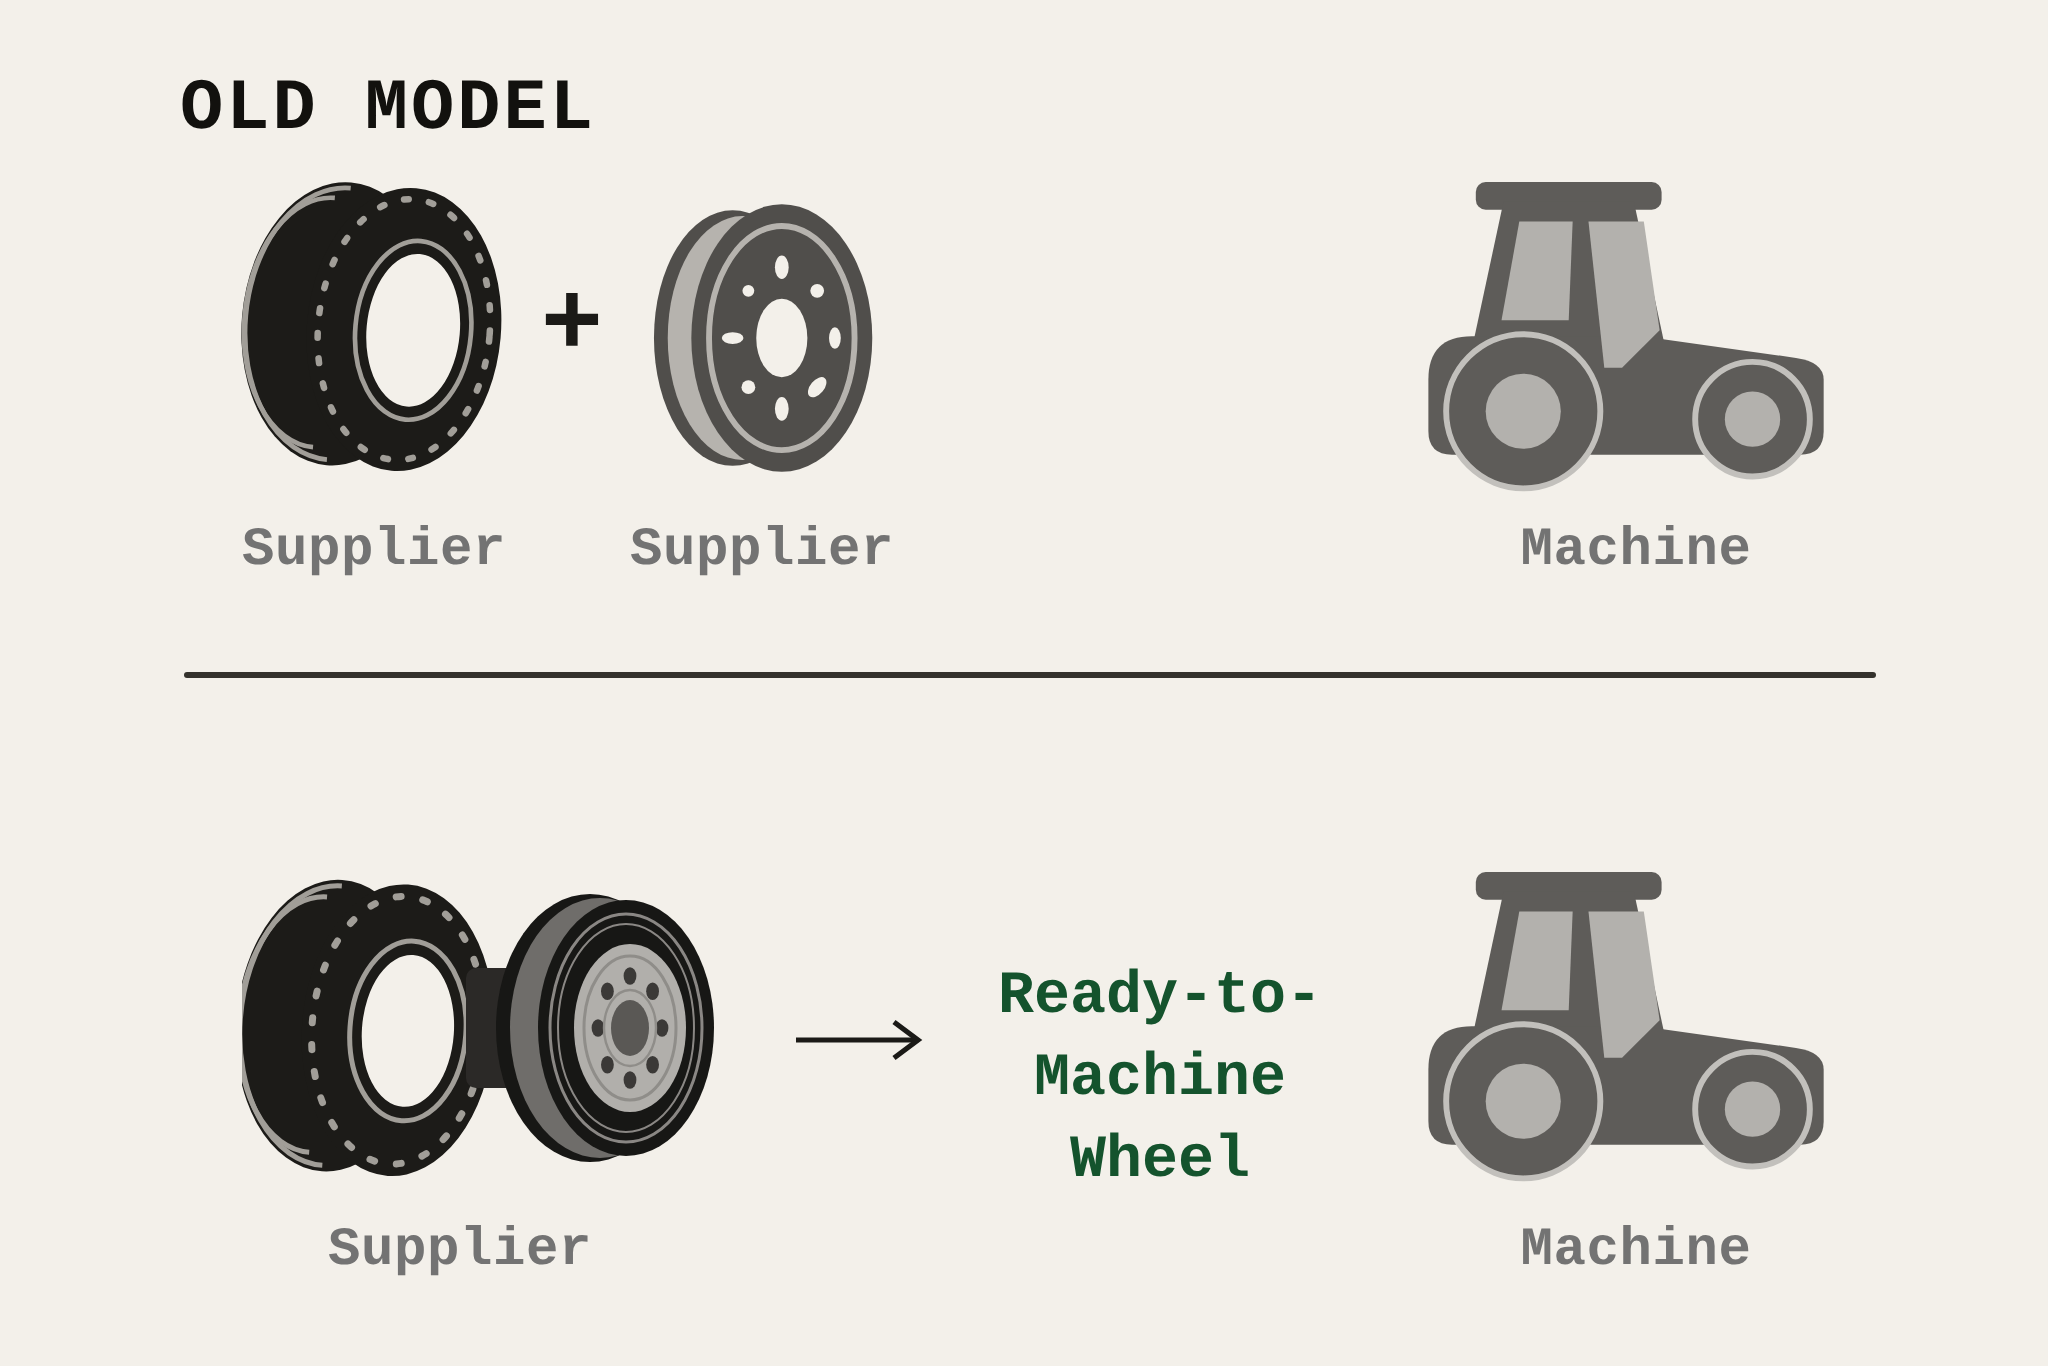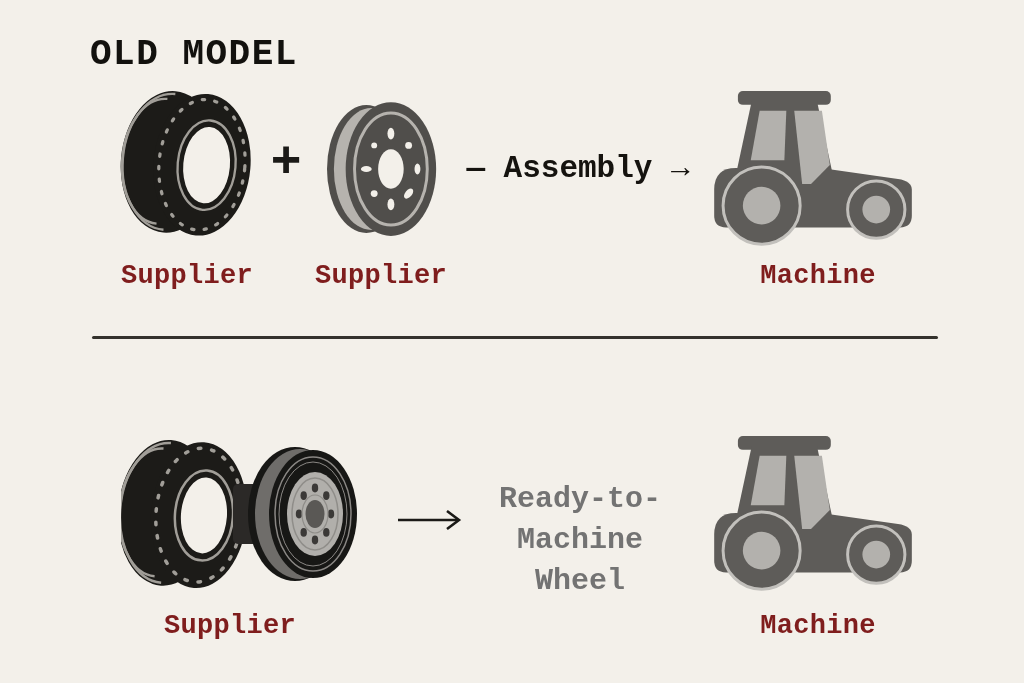--- a/index.html
+++ b/index.html
@@ -18,21 +18,21 @@
     letter-spacing:1.5px;
     color:#12110e;
     white-space:nowrap;
   }
   .caption{
     width:200px;
     text-align:center;
     font-size:27px;
     font-weight:bold;
     letter-spacing:.3px;
-    color:#7f1d1d;
+    color:#737373;
     line-height:30px;
     white-space:nowrap;
   }
   .plus{
     width:48px;height:64px;line-height:64px;
     text-align:center;
     font-size:52px;font-weight:bold;color:#1b1a17;
   }
   .process{
     width:280px;
@@ -42,21 +42,21 @@
     line-height:36px;
     color:#15130f;
     white-space:nowrap;
   }
   .process-two-line{
     width:224px;
     text-align:center;
     font-size:30px;
     font-weight:bold;
     line-height:41px;
-    color:#737373;
+    color:#14532d;
   }
   .divider{
     height:3px;
     background:#34322d;
     border-radius:2px;
   }
   svg{display:block;}
 </style>
 </head>
 <body>
@@ -150,21 +150,20 @@
   </div>
 
   <div class="abs plus" style="left:262px;top:132px">+</div>
 
   <div class="abs" style="left:326px;top:96px;width:118px;height:148px">
     <svg width="118" height="148" viewBox="0 0 120 150">
         <use href="#sym-rim"></use>
       </svg>
   </div>
 
-  <div class="abs process" style="left:438px;top:151px">— Assembly →</div>
 
   <div class="abs" style="left:710px;top:91px;width:208px;height:168px">
     <svg width="208" height="168" viewBox="0 0 210 170">
         <use href="#sym-tractor"></use>
       </svg>
   </div>
 
   <div class="abs caption" style="left:87px;top:261px">Supplier</div>
   <div class="abs caption" style="left:281px;top:261px">Supplier</div>
   <div class="abs caption" style="left:718px;top:261px">Machine</div>

